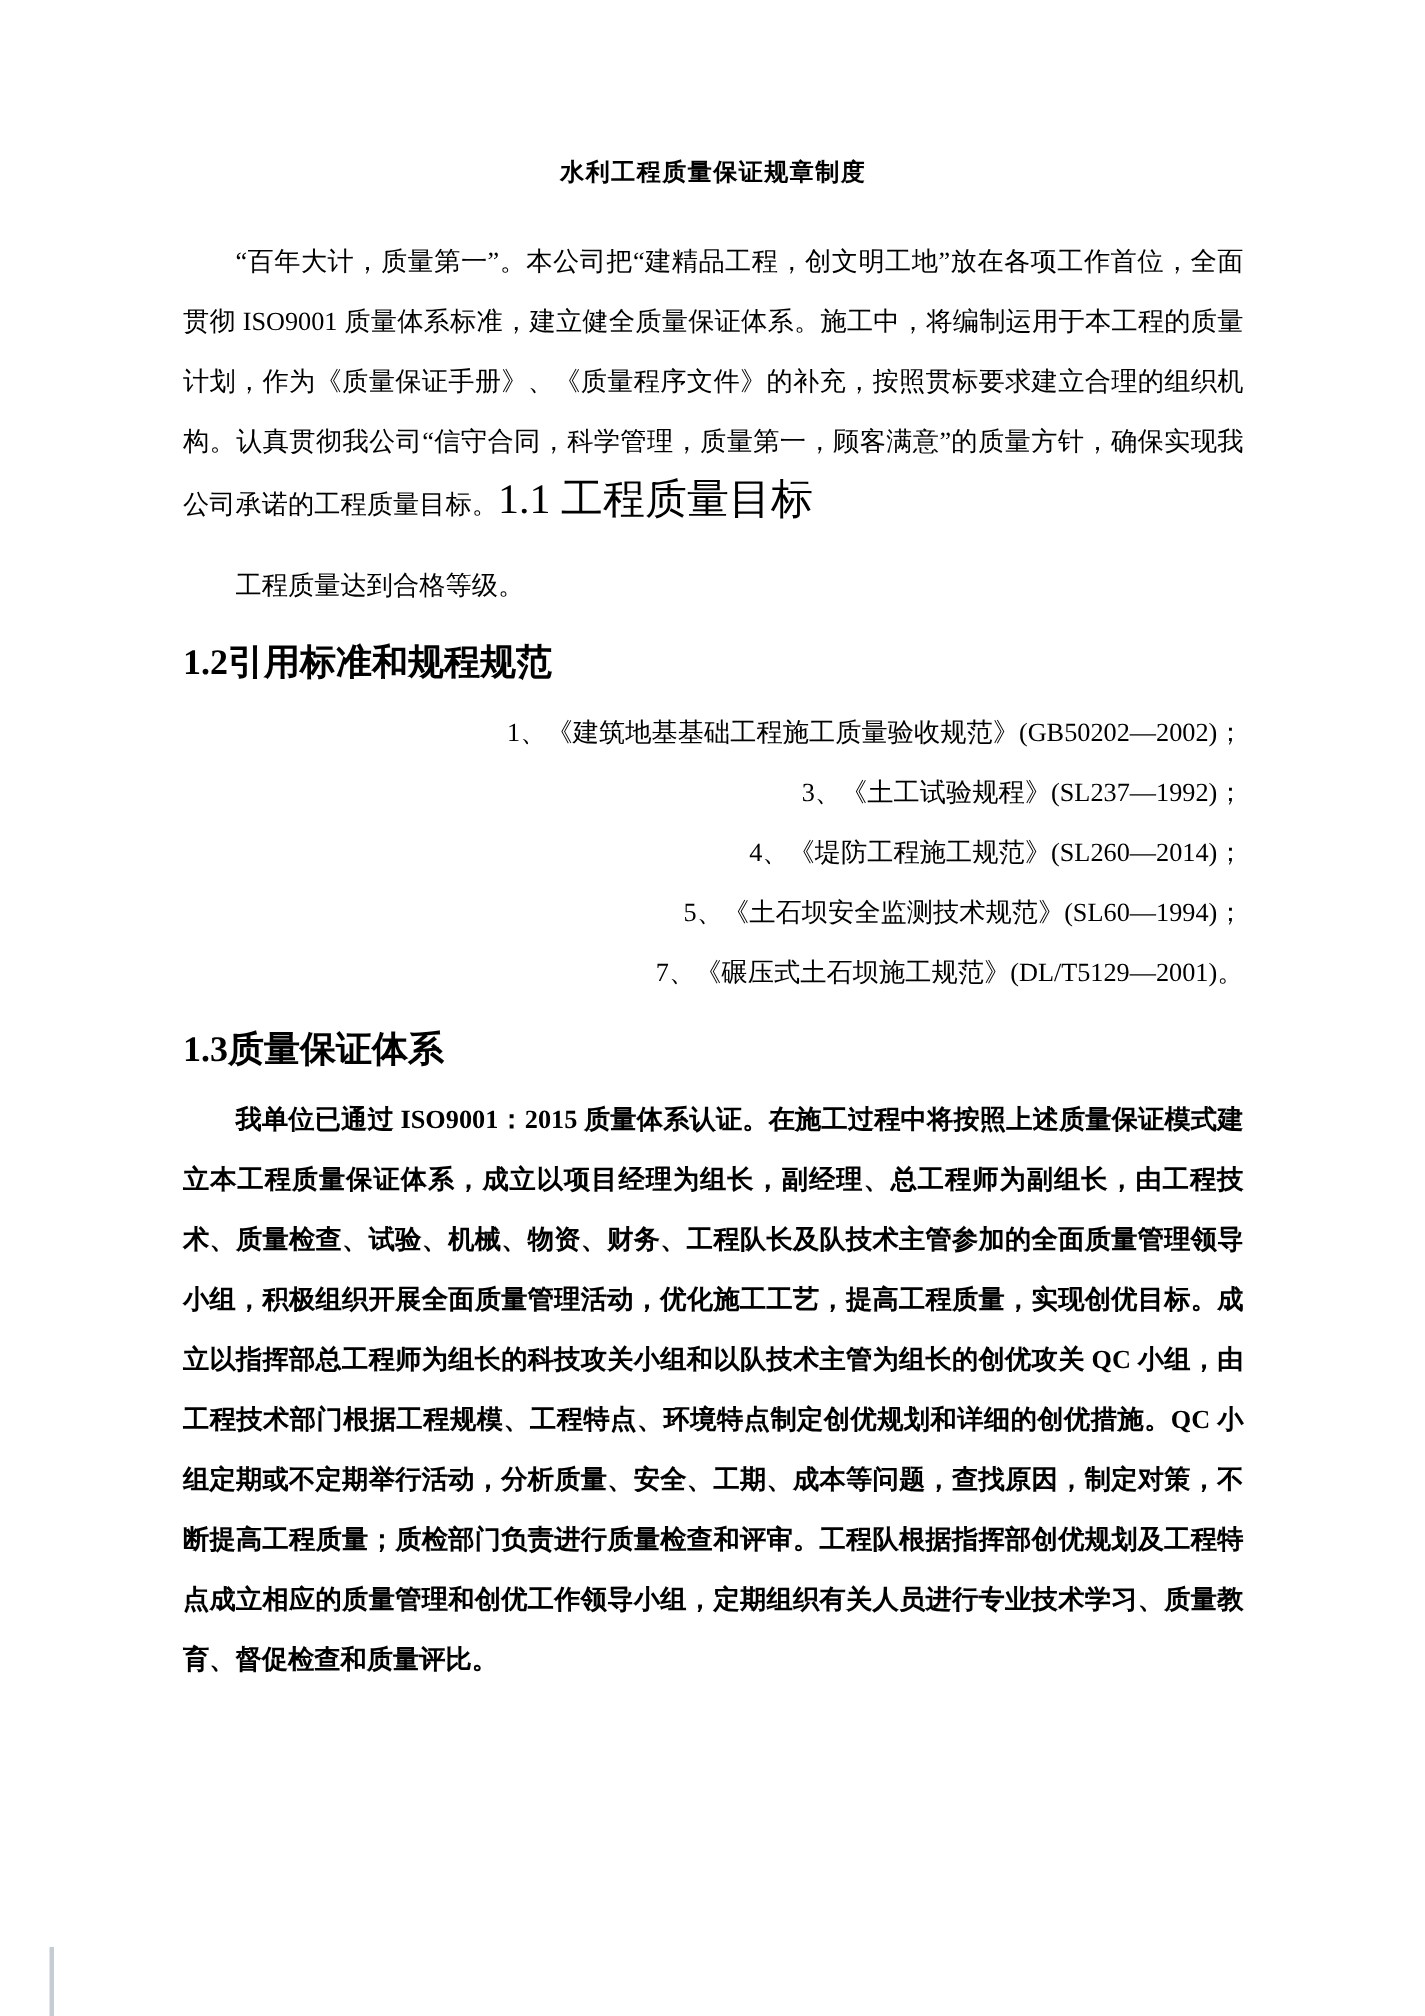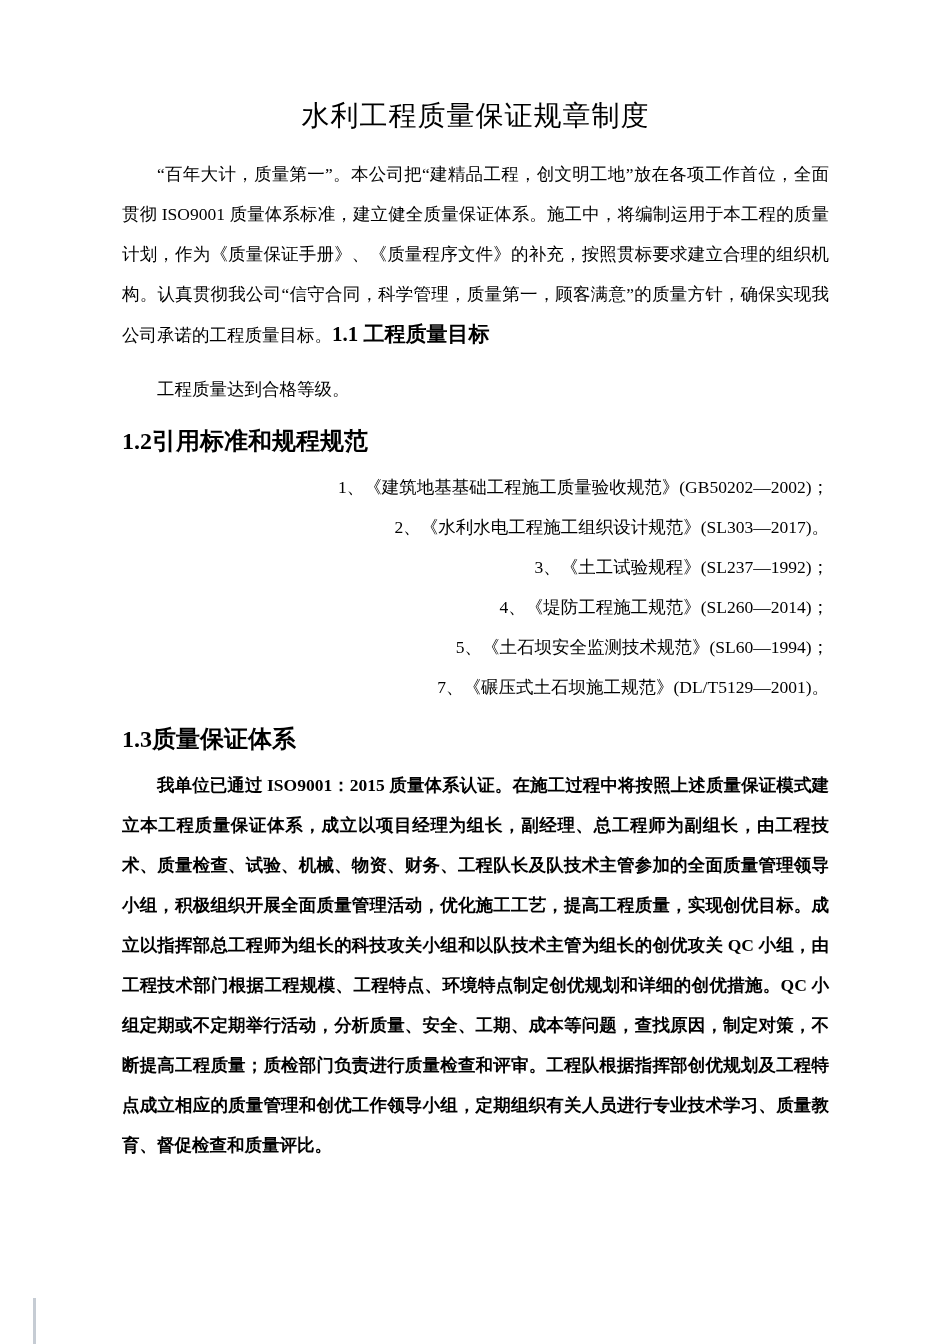--- a/index.html
+++ b/index.html
@@ -15,37 +15,37 @@
     background: #ffffff;
     box-sizing: border-box;
     padding: 98px 121px 0 122px;
     font-family: "Liberation Serif", "DejaVu Serif", serif;
     color: #000000;
     overflow: hidden;
   }
   .title {
     margin: 0 0 20px 0;
     text-align: center;
-    font-size: 28px;
-    font-weight: normal;
+    font-size: 16px;
+    font-weight: bold;
     line-height: 36px;
     letter-spacing: 1px;
   }
   .para {
     margin: 0;
     font-size: 17.5px;
     line-height: 40px;
     text-align: justify;
   }
   .indent {
     text-indent: 2em;
   }
   .inline-heading {
-    font-weight: bold;
-    font-size: 21px;
+    font-weight: normal;
+    font-size: 28px;
   }
   .goal {
     margin-top: 14px;
   }
   .h2 {
     margin: 12px 0 6px 0;
     font-size: 24px;
     font-weight: bold;
     line-height: 40px;
   }
@@ -74,21 +74,20 @@
   <h1 class="title">水利工程质量保证规章制度</h1>
 
   <p class="para indent"><span>“百年大计，质量第一”。本公司把“建精品工程，创文明工地”放在各项工作首位，全面贯彻 ISO9001 质量体系标准，建立健全质量保证体系。施工中，将编制运用于本工程的质量计划，作为《质量保证手册》、《质量程序文件》的补充，按照贯标要求建立合理的组织机构。认真贯彻我公司“信守合同，科学管理，质量第一，顾客满意”的质量方针，确保实现我公司承诺的工程质量目标。</span><span class="inline-heading">1.1 工程质量目标</span></p>
 
   <p class="para indent goal">工程质量达到合格等级。</p>
 
   <h2 class="h2">1.2引用标准和规程规范</h2>
 
   <div>
     <p class="para list-item">1、《建筑地基基础工程施工质量验收规范》(GB50202—2002)；</p>
-    <p class="para list-item">2、《水利水电工程施工组织设计规范》(SL303—2017)。</p>
     <p class="para list-item">3、《土工试验规程》(SL237—1992)；</p>
     <p class="para list-item">4、《堤防工程施工规范》(SL260—2014)；</p>
     <p class="para list-item">5、《土石坝安全监测技术规范》(SL60—1994)；</p>
     <p class="para list-item">7、《碾压式土石坝施工规范》(DL/T5129—2001)。</p>
   </div>
 
   <h2 class="h2">1.3质量保证体系</h2>
 
   <p class="para indent body-para">我单位已通过 ISO9001：2015 质量体系认证。在施工过程中将按照上述质量保证模式建立本工程质量保证体系，成立以项目经理为组长，副经理、总工程师为副组长，由工程技术、质量检查、试验、机械、物资、财务、工程队长及队技术主管参加的全面质量管理领导小组，积极组织开展全面质量管理活动，优化施工工艺，提高工程质量，实现创优目标。成立以指挥部总工程师为组长的科技攻关小组和以队技术主管为组长的创优攻关 QC 小组，由工程技术部门根据工程规模、工程特点、环境特点制定创优规划和详细的创优措施。QC 小组定期或不定期举行活动，分析质量、安全、工期、成本等问题，查找原因，制定对策，不断提高工程质量；质检部门负责进行质量检查和评审。工程队根据指挥部创优规划及工程特点成立相应的质量管理和创优工作领导小组，定期组织有关人员进行专业技术学习、质量教育、督促检查和质量评比。</p>
 

